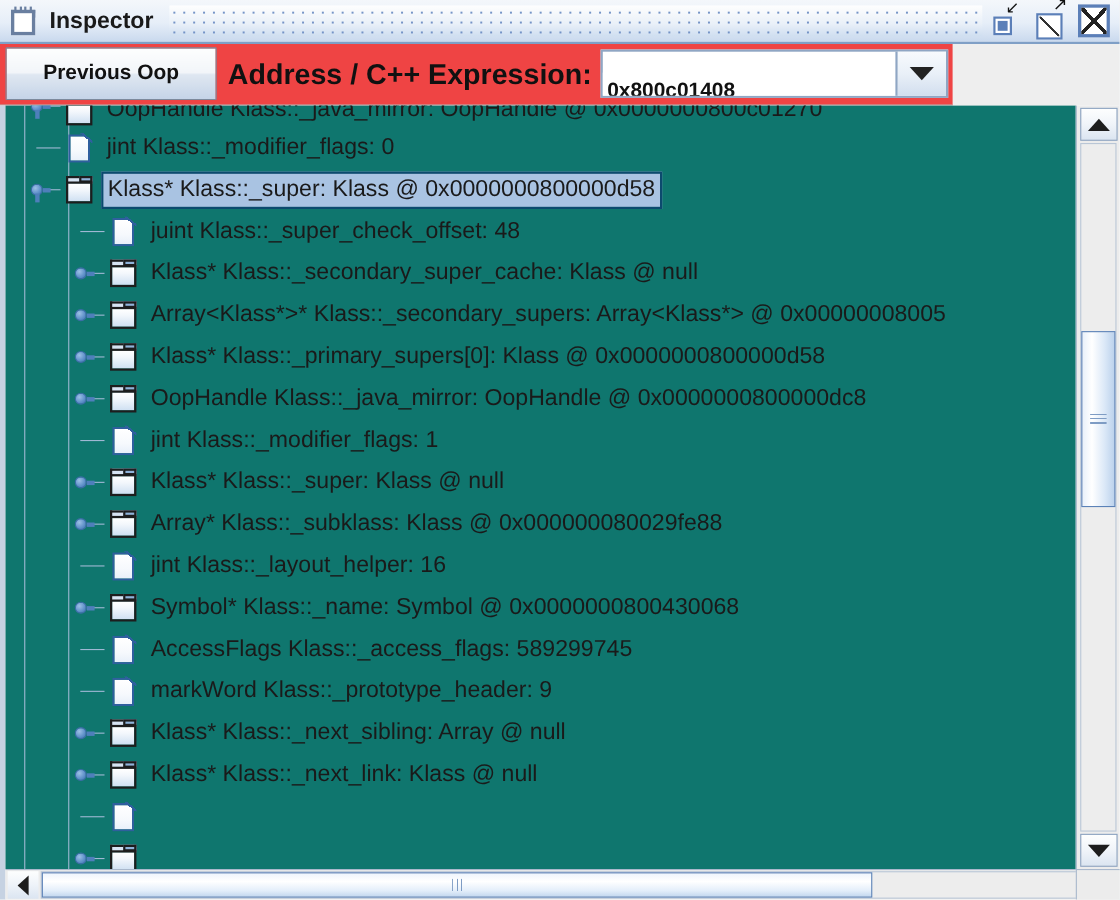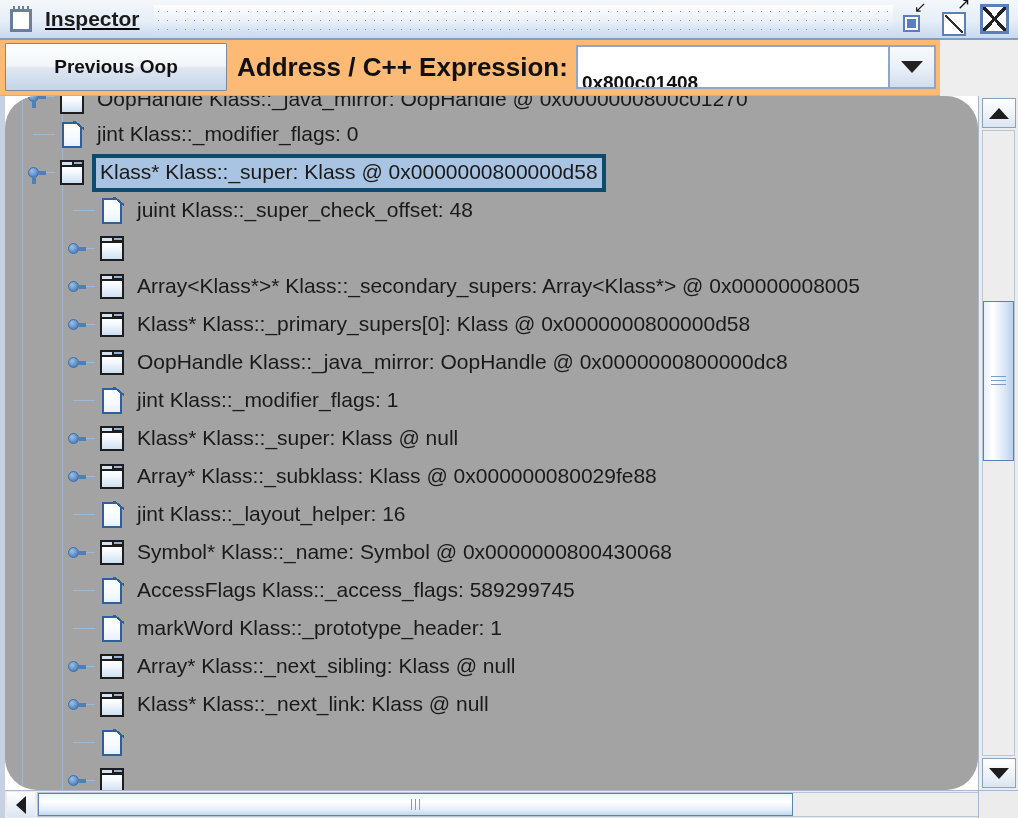--- a/index.html
+++ b/index.html
@@ -23,21 +23,20 @@
   .titlebar {
     position: absolute;
     left: 0; top: 0;
     width: 1018px;
     height: 40px;
     background: linear-gradient(to bottom, #f4f7fb 0%, #e6eef8 55%, #c9d9ee 100%);
     border-bottom: 2px solid #7f9fc6;
     display: flex;
     align-items: center;
     box-sizing: border-box;
-    text-decoration: underline;
   }
   .title-icon {
     width: 24px; height: 26px;
     margin-left: 10px;
     position: relative;
     flex: 0 0 auto;
   }
   .title-icon .body {
     position: absolute;
     left: 0; top: 3px;
@@ -136,22 +135,22 @@
     width: 23px; height: 24px;
     background:
       linear-gradient(to top right, transparent 45%, #222 45%, #222 55%, transparent 55%),
       linear-gradient(to bottom right, transparent 45%, #222 45%, #222 55%, transparent 55%);
   }
 
   
   .toolbar {
     position: absolute;
     left: 0; top: 40px;
-    width: 940px; height: 56px;
-    background: #fdba74;
+    width: 866px; height: 56px;
+    background: #ef4444;
     display: flex;
     align-items: stretch;
     box-sizing: border-box;
     border-bottom: 1px solid #b5b5b5;
   }
   .prev-oop-btn {
     margin: 3px 0 4px 5px;
     width: 222px;
     background: linear-gradient(to bottom, #fdfefe 0%, #f2f5f9 48%, #dfe7f1 52%, #c5d4e8 100%);
     border: 1px solid #7d8a9c;
@@ -221,22 +220,21 @@
     box-sizing: border-box;
     background: #ffffff;
     border-left: 5px solid #c6d2e2;
   }
   .tree-viewport {
     position: absolute;
     left: 0; top: 0;
     right: 40px;
     bottom: 28px;
     overflow: hidden;
-    background: #a3a3a3;
-    border-radius: 32px;
+    background: #0f766e;
   }
   .tree-inner {
     position: relative;
     margin-top: -6px;
     width: 1400px;
   }
   
   .guide {
     position: absolute;
     top: 0; bottom: 0;
@@ -341,21 +339,21 @@
   .label {
     font-size: 21px;
     color: #1a1a1a;
     padding: 1px 4px 3px 4px;
     line-height: 26px;
     border: 1px solid transparent;
     box-sizing: border-box;
   }
   .row.selected .label {
     background: #a9c3e2;
-    border: 4px solid #0c4a6e;
+    border: 2px solid #0c4a6e;
   }
   .row.cut-top { height: 26px; align-items: flex-end; overflow: hidden; }
 
   
   .vscroll {
     position: absolute;
     right: 0; top: 0;
     width: 40px;
     bottom: 28px;
     background: #ececec;
@@ -583,20 +581,21 @@
             <div class="handle expandable">
               <div class="hline"></div>
               <div class="knob"></div>
               <div class="stem-h"></div>
             </div>
             <div class="node-icon icon-folder">
               <div class="fold-back"></div>
               <div class="fold-tab"></div>
               <div class="fold-front"></div>
             </div>
+            <div class="label">Klass* Klass::_secondary_super_cache: Klass @ null</div>
           </div>
           <div class="row">
             <div class="indent" style="width: 62px;"></div>
             <div class="handle expandable">
               <div class="hline"></div>
               <div class="knob"></div>
               <div class="stem-h"></div>
             </div>
             <div class="node-icon icon-folder">
               <div class="fold-back"></div>
@@ -710,35 +709,35 @@
           </div>
           <div class="row">
             <div class="indent" style="width: 62px;"></div>
             <div class="handle">
               <div class="hline"></div>
             </div>
             <div class="node-icon icon-doc">
               <div class="doc-body"></div>
               <div class="doc-fold-line"></div>
             </div>
-            <div class="label">markWord Klass::_prototype_header: 1</div>
-          </div>
-          <div class="row">
-            <div class="indent" style="width: 62px;"></div>
-            <div class="handle expandable">
-              <div class="hline"></div>
-              <div class="knob"></div>
-              <div class="stem-h"></div>
-            </div>
-            <div class="node-icon icon-folder">
-              <div class="fold-back"></div>
-              <div class="fold-tab"></div>
-              <div class="fold-front"></div>
-            </div>
-            <div class="label">Array* Klass::_next_sibling: Klass @ null</div>
+            <div class="label">markWord Klass::_prototype_header: 9</div>
+          </div>
+          <div class="row">
+            <div class="indent" style="width: 62px;"></div>
+            <div class="handle expandable">
+              <div class="hline"></div>
+              <div class="knob"></div>
+              <div class="stem-h"></div>
+            </div>
+            <div class="node-icon icon-folder">
+              <div class="fold-back"></div>
+              <div class="fold-tab"></div>
+              <div class="fold-front"></div>
+            </div>
+            <div class="label">Klass* Klass::_next_sibling: Array @ null</div>
           </div>
           <div class="row">
             <div class="indent" style="width: 62px;"></div>
             <div class="handle expandable">
               <div class="hline"></div>
               <div class="knob"></div>
               <div class="stem-h"></div>
             </div>
             <div class="node-icon icon-folder">
               <div class="fold-back"></div>

